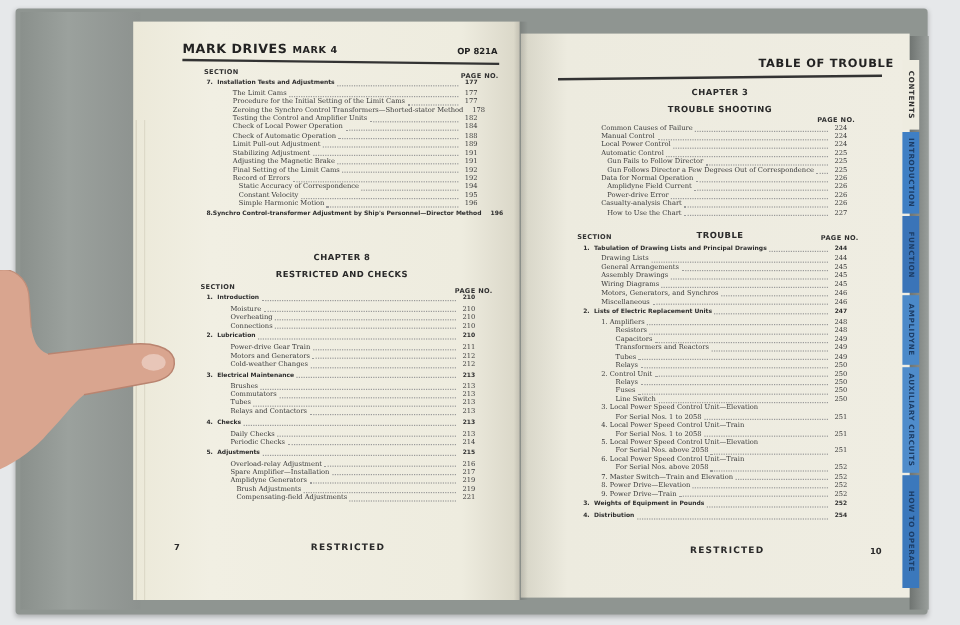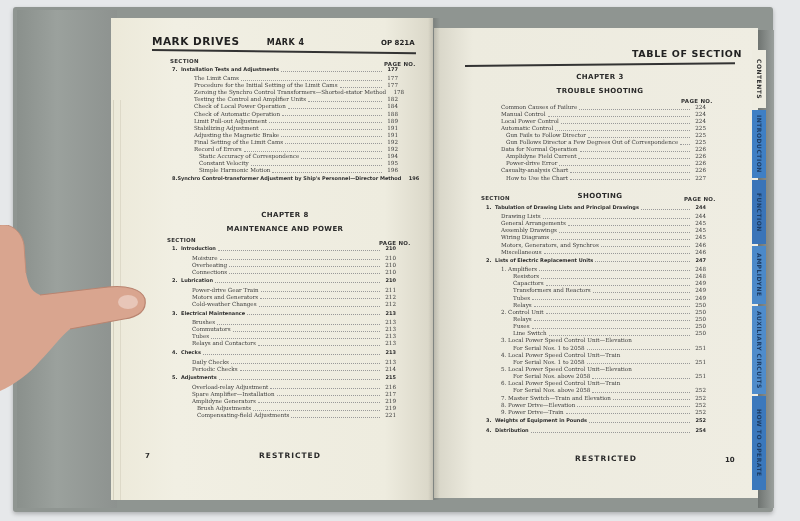--- a/index.html
+++ b/index.html
@@ -33,21 +33,21 @@
 
 <div class="cover"></div>
 <div class="cover-spine"></div>
 <div class="right-edge"></div>
 
 <div class="page left"></div>
 <div class="stack"></div>
 
 <div class="hdr" style="left:152px;top:35px;font-size:10.5px;letter-spacing:.5px;">
   <span>MARK DRIVES</span>
-  <span style="font-size:8px;margin-left:23px;">MARK 4</span>
+  <span style="font-size:8px;">MARK 4</span>
 </div>
 <div class="hdr" style="left:381px;top:39px;font-size:7px;">OP 821A</div>
 <div class="rule" style="left:152px;top:49px;width:264px;transform:rotate(0.7deg);transform-origin:left;"></div>
 
 <div class="sec-hdr" style="left:170px;top:58px;">SECTION</div>
 <div class="sec-hdr" style="left:384px;top:61px;">PAGE NO.</div>
 
 <div id="left-top">
     <div class="row main" style="left: 172px; top: 66px; width: 226px;">
       <span style="display: inline-block; width: 9px;">7.</span>
@@ -127,21 +127,21 @@
     </div>
     <div class="row main" style="left: 172px; top: 175.4px; width: 226px;">
       <span style="display: inline-block; width: 9px;">8.</span>
       <span class="lbl">Synchro Control-transformer Adjustment by Ship's Personnel—Director Method</span>
       <span class="dots"></span>
       <span class="pg">196</span>
     </div>
   </div>
 
 <div class="chap" style="left:170px;top:211px;width:230px;">CHAPTER 8</div>
-<div class="chap" style="left:170px;top:225px;width:230px;">MAINTENANCE AND POWER</div>
+<div class="chap" style="left:170px;top:225px;width:230px;">RESTRICTED AND CHECKS</div>
 <div class="sec-hdr" style="left:167px;top:237px;">SECTION</div>
 <div class="sec-hdr" style="left:379px;top:240px;">PAGE NO.</div>
 
 <div id="left-chap">
     <div class="row main" style="left: 172px; top: 245px; width: 224px;">
       <span style="display: inline-block; width: 9px;">1.</span>
       <span class="lbl">Introduction</span>
       <span class="dots"></span>
       <span class="pg">210</span>
     </div>
@@ -255,21 +255,21 @@
       <span class="pg">221</span>
     </div>
   </div>
 
 <div class="foot" style="left:145px;top:452px;font-size:7px;">7</div>
 <div class="foot" style="left:259px;top:451px;font-size:7.5px;letter-spacing:1px;">RESTRICTED</div>
 
 <div class="page right"></div>
 <div class="gutter"></div>
 
-<div class="hdr" style="left:632px;top:48px;font-size:9.5px;letter-spacing:.6px;">TABLE OF SECTION</div>
+<div class="hdr" style="left:632px;top:48px;font-size:9.5px;letter-spacing:.6px;">TABLE OF TROUBLE</div>
 <div class="rule" style="left:465px;top:65px;width:270px;transform:rotate(-0.6deg);transform-origin:left;"></div>
 
 <div class="chap" style="left:480px;top:73px;width:240px;">CHAPTER 3</div>
 <div class="chap" style="left:480px;top:87px;width:240px;">TROUBLE SHOOTING</div>
 <div class="sec-hdr" style="left:681px;top:98px;">PAGE NO.</div>
 
 <div id="right-chap">
     <div class="row" style="left: 501px; top: 104px; width: 205px;">
       <span class="lbl">Common Causes of Failure</span>
       <span class="dots"></span>
@@ -321,21 +321,21 @@
       <span class="pg">226</span>
     </div>
     <div class="row" style="left: 506px; top: 174.5px; width: 200px;">
       <span class="lbl">How to Use the Chart</span>
       <span class="dots"></span>
       <span class="pg">227</span>
     </div>
   </div>
 
 <div class="sec-hdr" style="left:481px;top:195px;">SECTION</div>
-<div class="chap" style="left:560px;top:192px;width:80px;">SHOOTING</div>
+<div class="chap" style="left:560px;top:192px;width:80px;">TROUBLE</div>
 <div class="sec-hdr" style="left:684px;top:196px;">PAGE NO.</div>
 
 <div id="right-app">
     <div class="row main" style="left: 486px; top: 204px; width: 220px;">
       <span style="display: inline-block; width: 9px;">1.</span>
       <span class="lbl">Tabulation of Drawing Lists and Principal Drawings</span>
       <span class="dots"></span>
       <span class="pg">244</span>
     </div>
     <div class="row" style="left: 501px; top: 213px; width: 205px;">

